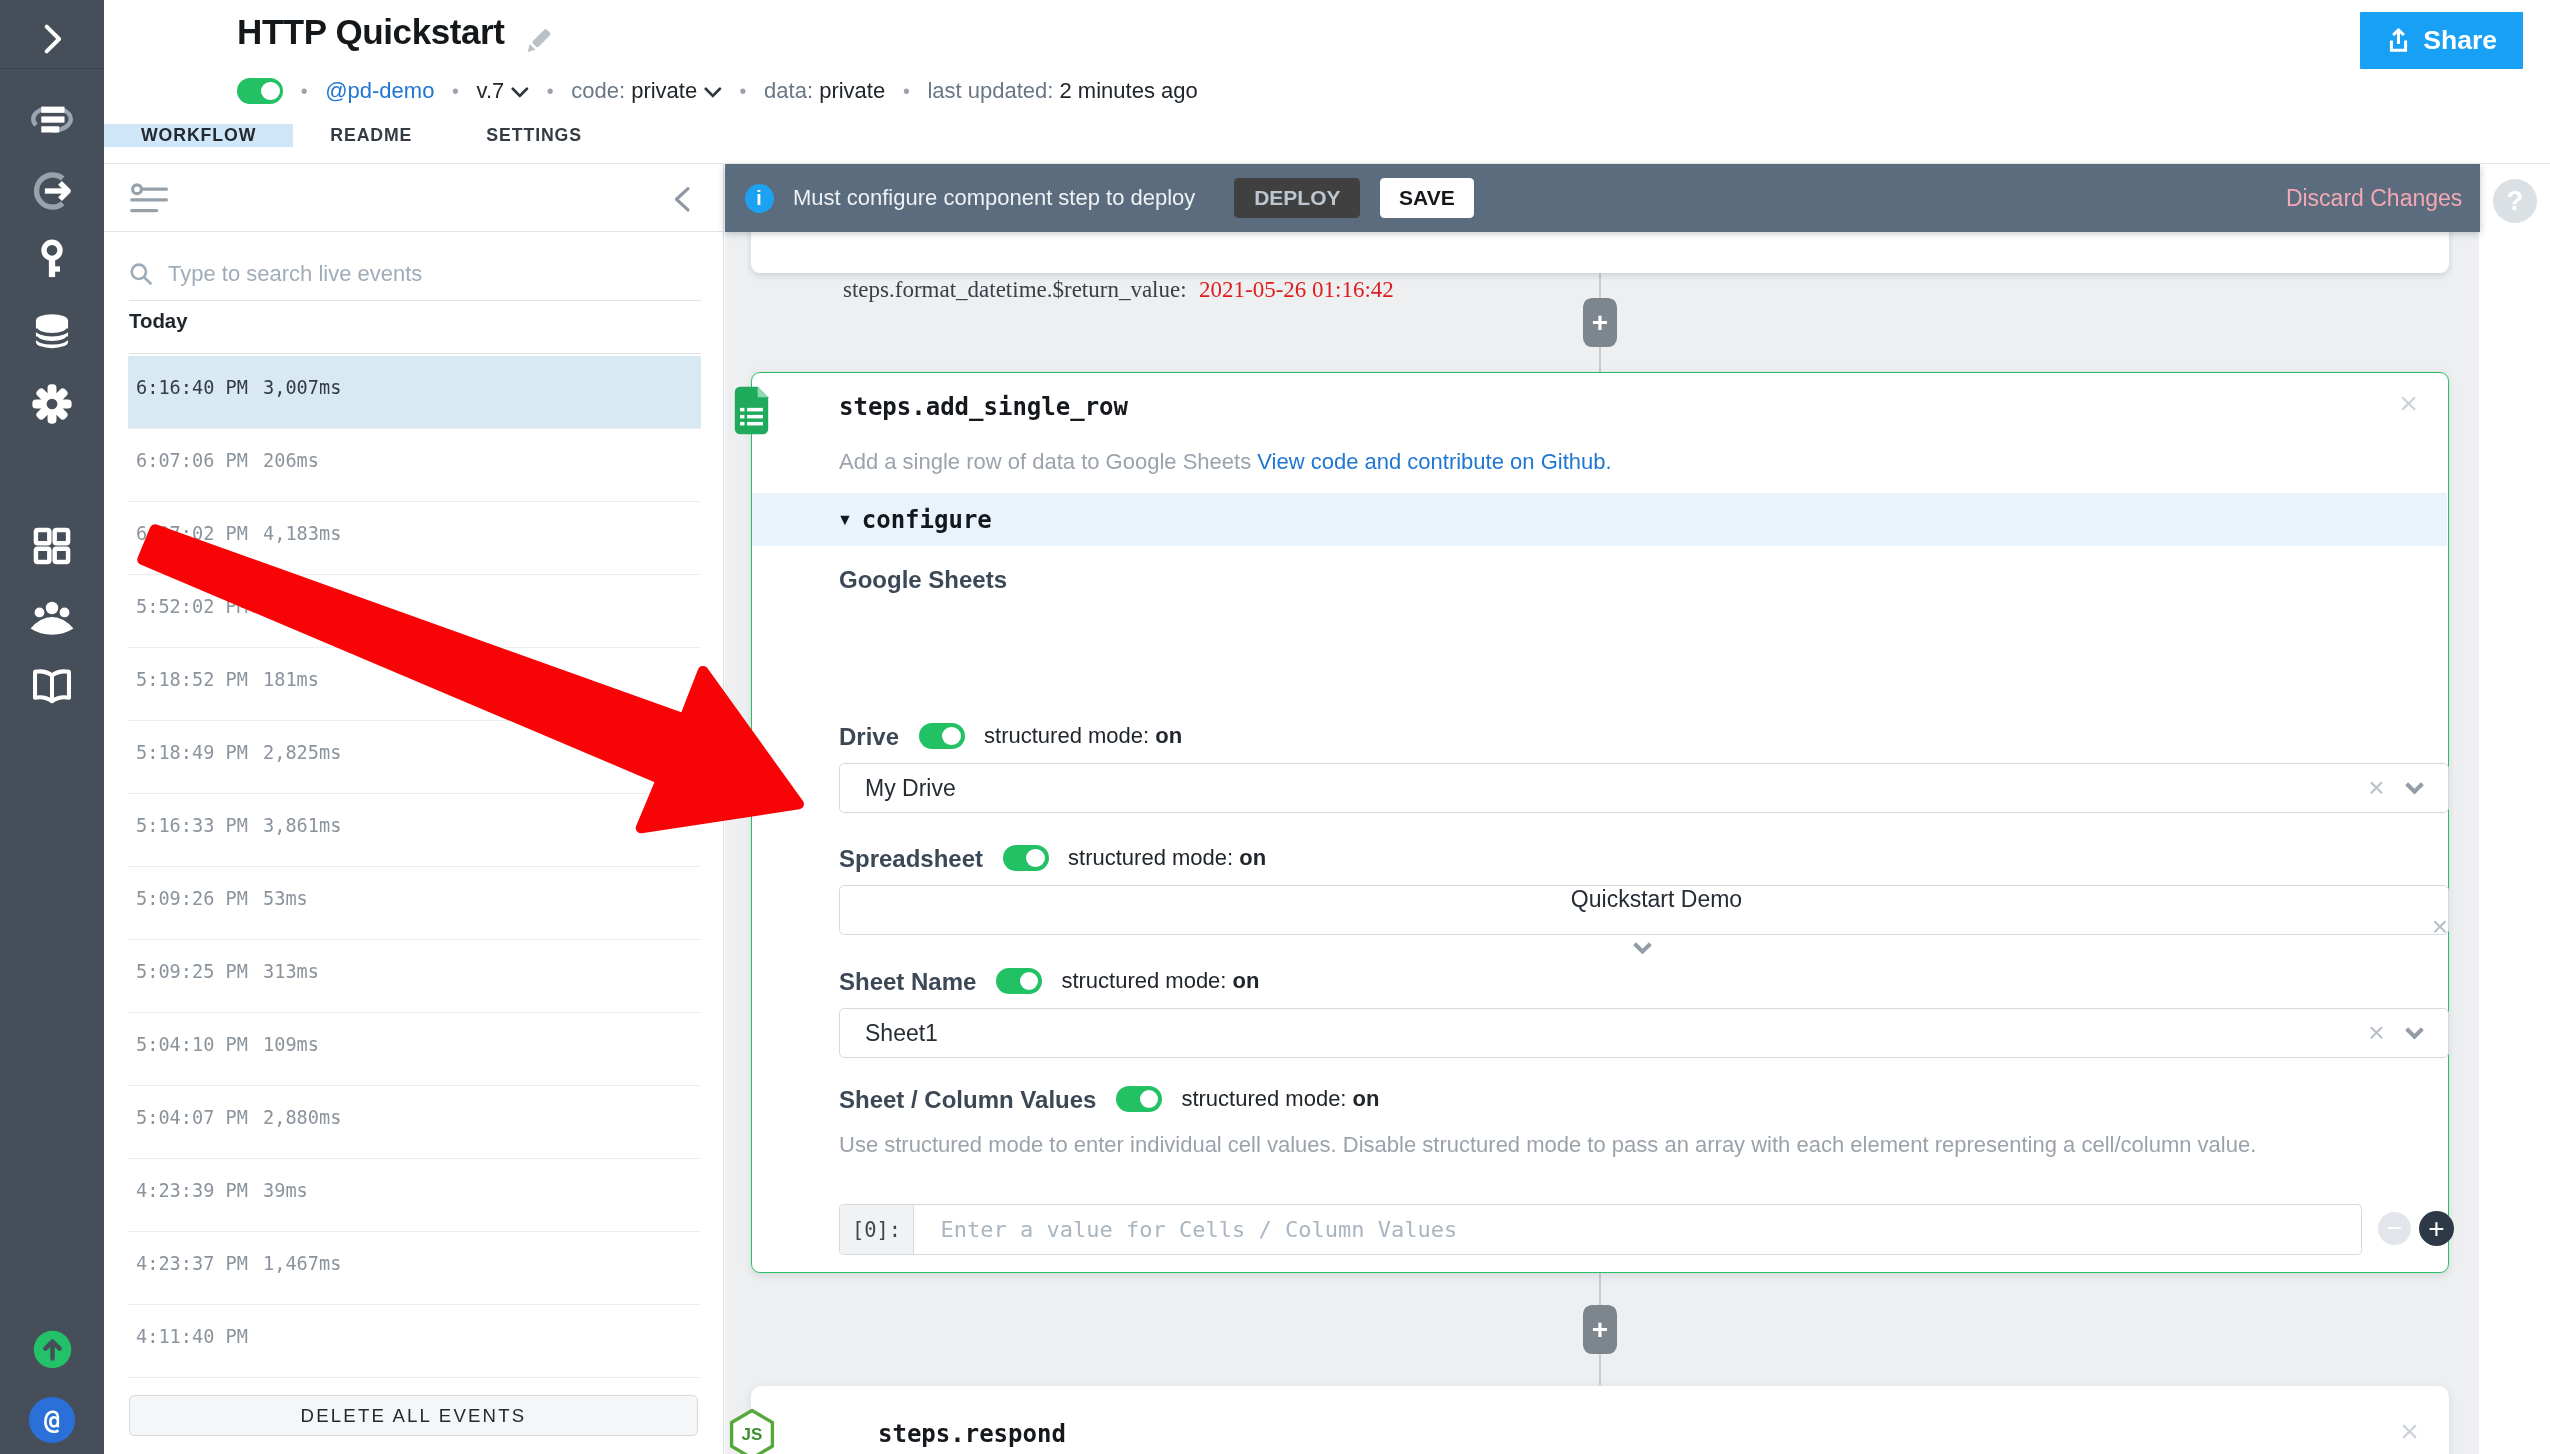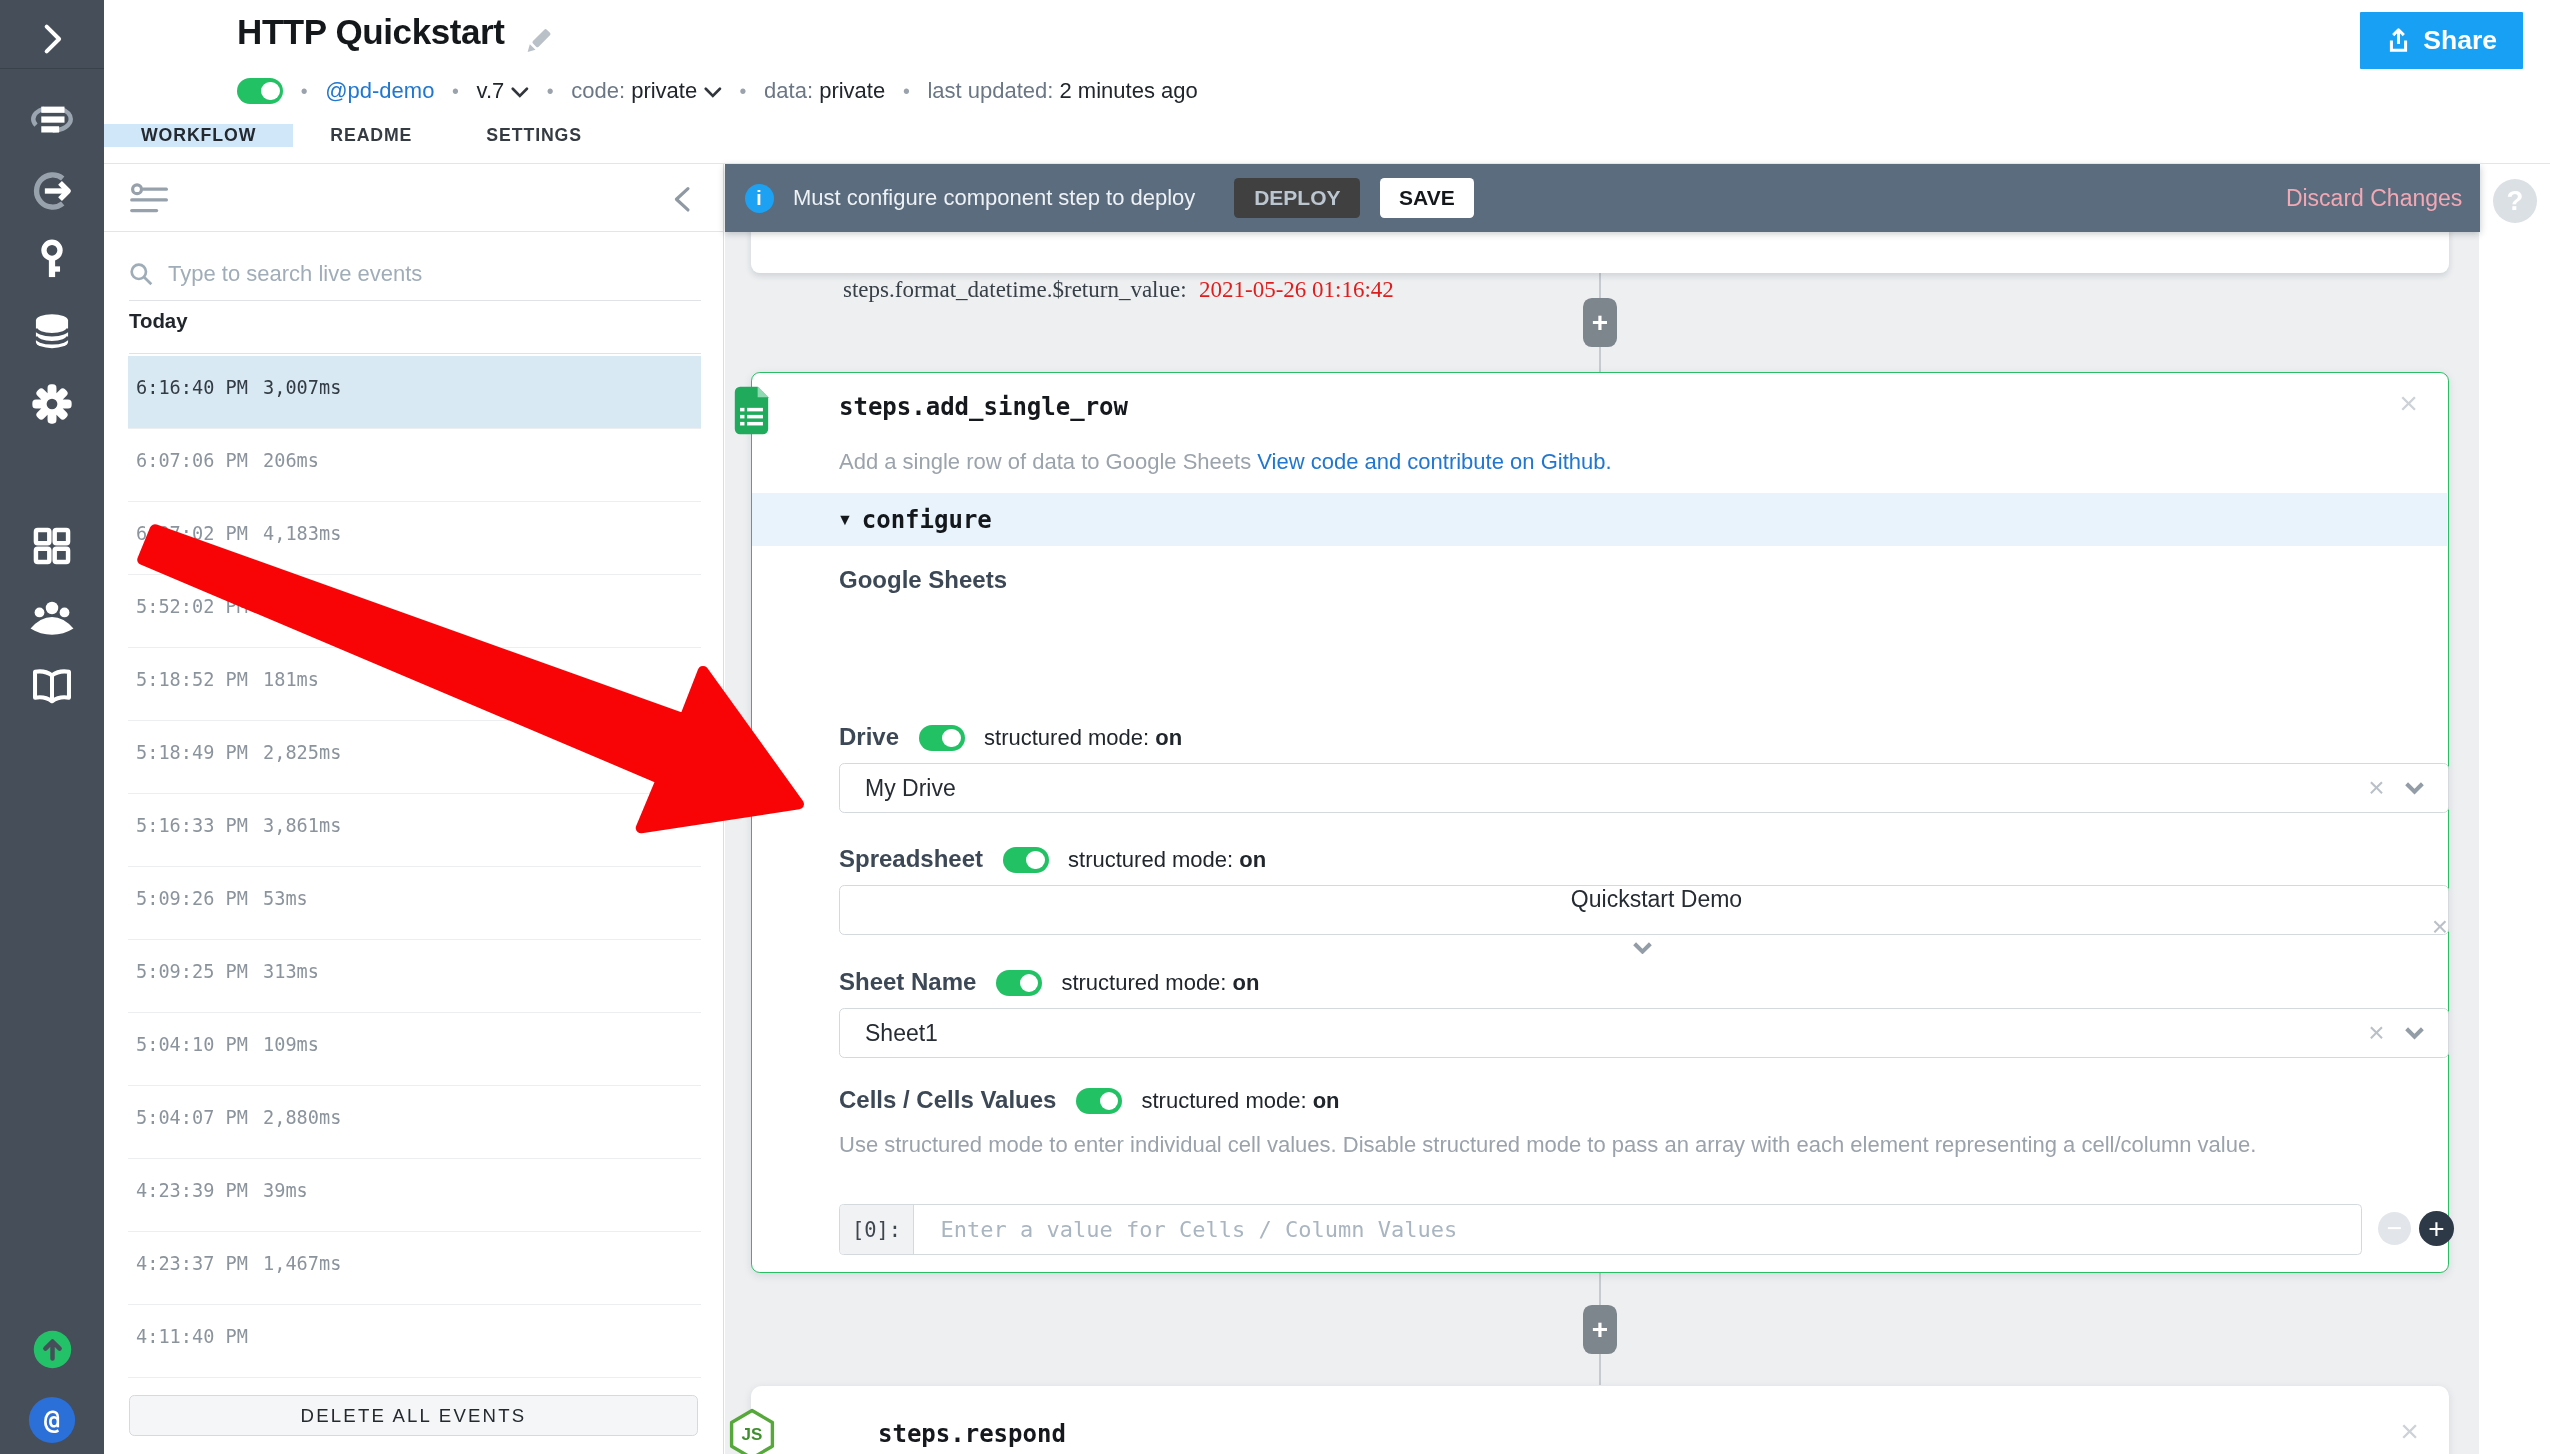--- a/index.html
+++ b/index.html
@@ -89,21 +89,21 @@
   .step-title{font-family:var(--mono);font-size:24px;font-weight:bold;color:#15181c;}
   #card-title{position:absolute;left:87px;top:19.5px;}
   .card-close{position:absolute;right:30px;top:12.4px;font-size:32px;color:#ccd2d8;cursor:pointer;font-family:var(--sans);}
   #card-desc{position:absolute;left:87px;top:76px;font-size:22px;color:#9ba3ac;}
   #card-desc a{color:#2077d2;text-decoration:none;cursor:pointer;}
   #configure-bar{position:absolute;left:0;top:120px;width:1695px;height:53px;background:#e9f3fb;display:flex;align-items:center;cursor:pointer;}
   #configure-bar .caret{margin-left:85px;font-size:16px;color:#14181c;}
   #configure-bar .cfg{margin-left:8.9px;font-family:var(--mono);font-size:24px;font-weight:bold;color:#14181c;}
 
   .fld-label{font-size:24px;font-weight:bold;color:#3d4856;}
-  .fld-row{position:absolute;left:87px;display:flex;align-items:flex-end;gap:19.5px;}
+  .fld-row{position:absolute;left:87px;display:flex;align-items:flex-start;gap:19.5px;}
   .structured{font-size:22px;color:#20262c;}
   .structured b{font-weight:bold;}
   .sel{position:absolute;left:87px;width:1610px;height:50px;border:0.9px solid #d4d9dd;border-radius:5.3px;background:#fff;
     display:flex;align-items:center;cursor:pointer;}
   .sel .val{margin-left:25px;font-size:23px;color:#262c33;}
   .sel .clear{margin-left:auto;font-size:28px;color:#b9c0c7;cursor:pointer;line-height:1;}
   .sel .chv{margin:0 23px 0 19.5px;display:flex;cursor:pointer;}
 
   #gs-label{position:absolute;left:87px;top:193px;}
   #account-box{position:absolute;left:87px;top:232px;width:985px;height:76px;border:0.9px solid #d4d9dd;border-radius:7px;
@@ -435,21 +435,21 @@
     <span class="val">Sheet1</span>
     <span class="clear">×</span>
     <span class="chv">
         <svg width="21" height="13.3" viewBox="0 0 24 15">
           <path d="M3 3 L12 12 L21 3" stroke="#939da7" stroke-width="4.6" fill="none"></path>
         </svg>
       </span>
   </div>
 
   <div class="fld-row" style="top:713px;">
-    <span class="fld-label">Cells / Cells Values</span>
+    <span class="fld-label">Sheet / Column Values</span>
     <span class="toggle"></span>
     <span class="structured"><span>structured mode:</span> <b>on</b></span>
   </div>
   <div id="cells-desc">Use structured mode to enter individual cell values. Disable structured mode to pass an array with each element representing a cell/column value.</div>
   <div id="cells-input-row">
     <div id="cells-idx">[0]:</div>
     <input id="cells-value" placeholder="Enter a value for Cells / Column Values" style="">
   </div>
   <div class="rnd-btn" id="cells-minus">−</div>
   <div class="rnd-btn" id="cells-plus">+</div>

